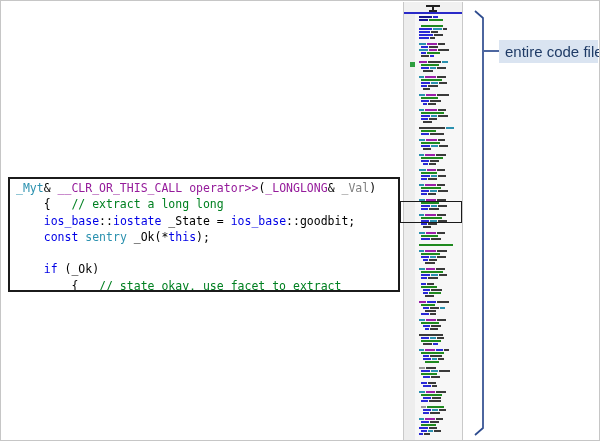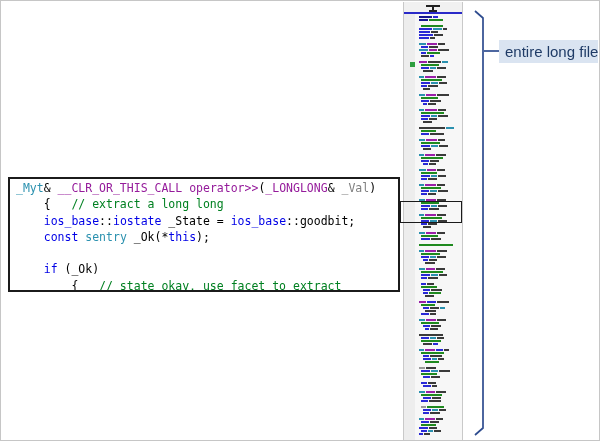--- a/index.html
+++ b/index.html
@@ -213,15 +213,15 @@
       </div>
   </div>
 
   <div class="viewport-rect"></div>
 
   <svg class="bracket-svg" viewBox="0 0 130 441" xmlns="http://www.w3.org/2000/svg">
     <polyline id="bracket-path" points="4,10 12,17 12,427 4,434" fill="none" stroke-width="1.7" stroke="#2e4c8f"></polyline>
     <line id="connector-line" x1="13" y1="50" x2="28" y2="50" stroke-width="1.7" stroke="#2e4c8f"></line>
   </svg>
 
-  <div class="callout-label" style="background: rgb(218, 228, 241); color: rgb(31, 59, 102);">entire long file</div>
+  <div class="callout-label" style="background: rgb(218, 228, 241); color: rgb(31, 59, 102);">entire code file</div>
 
 </div>
 
 </body></html>

